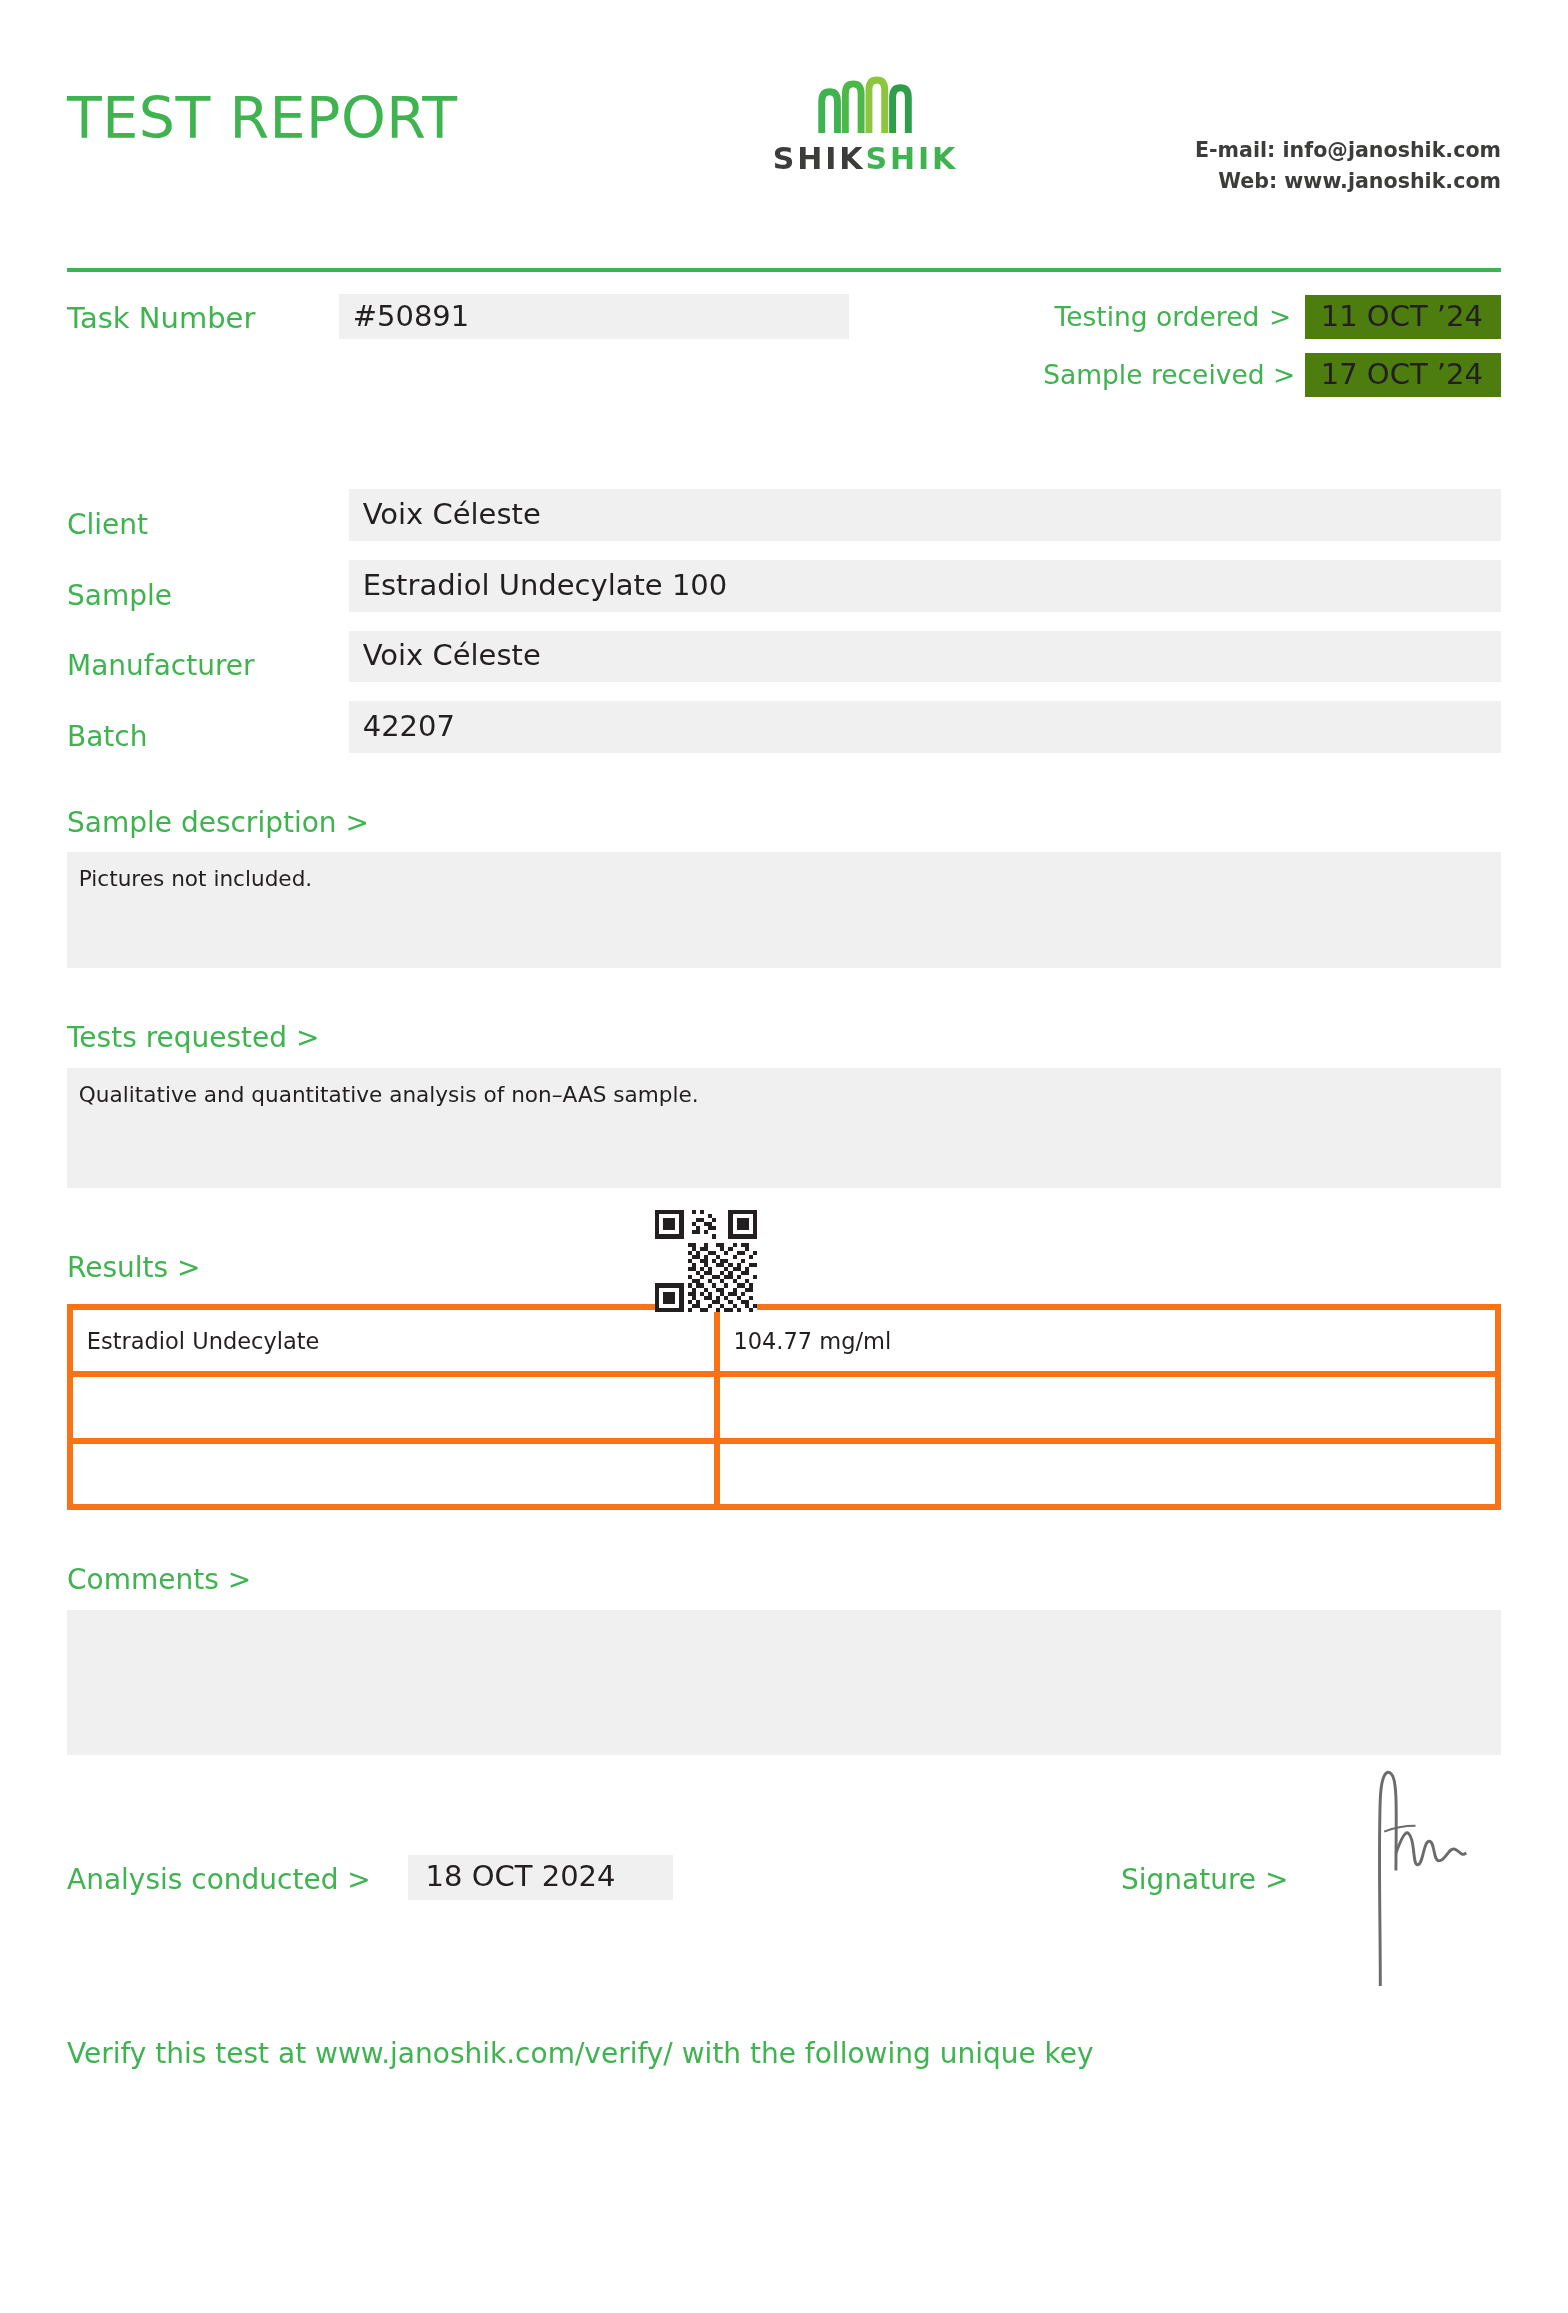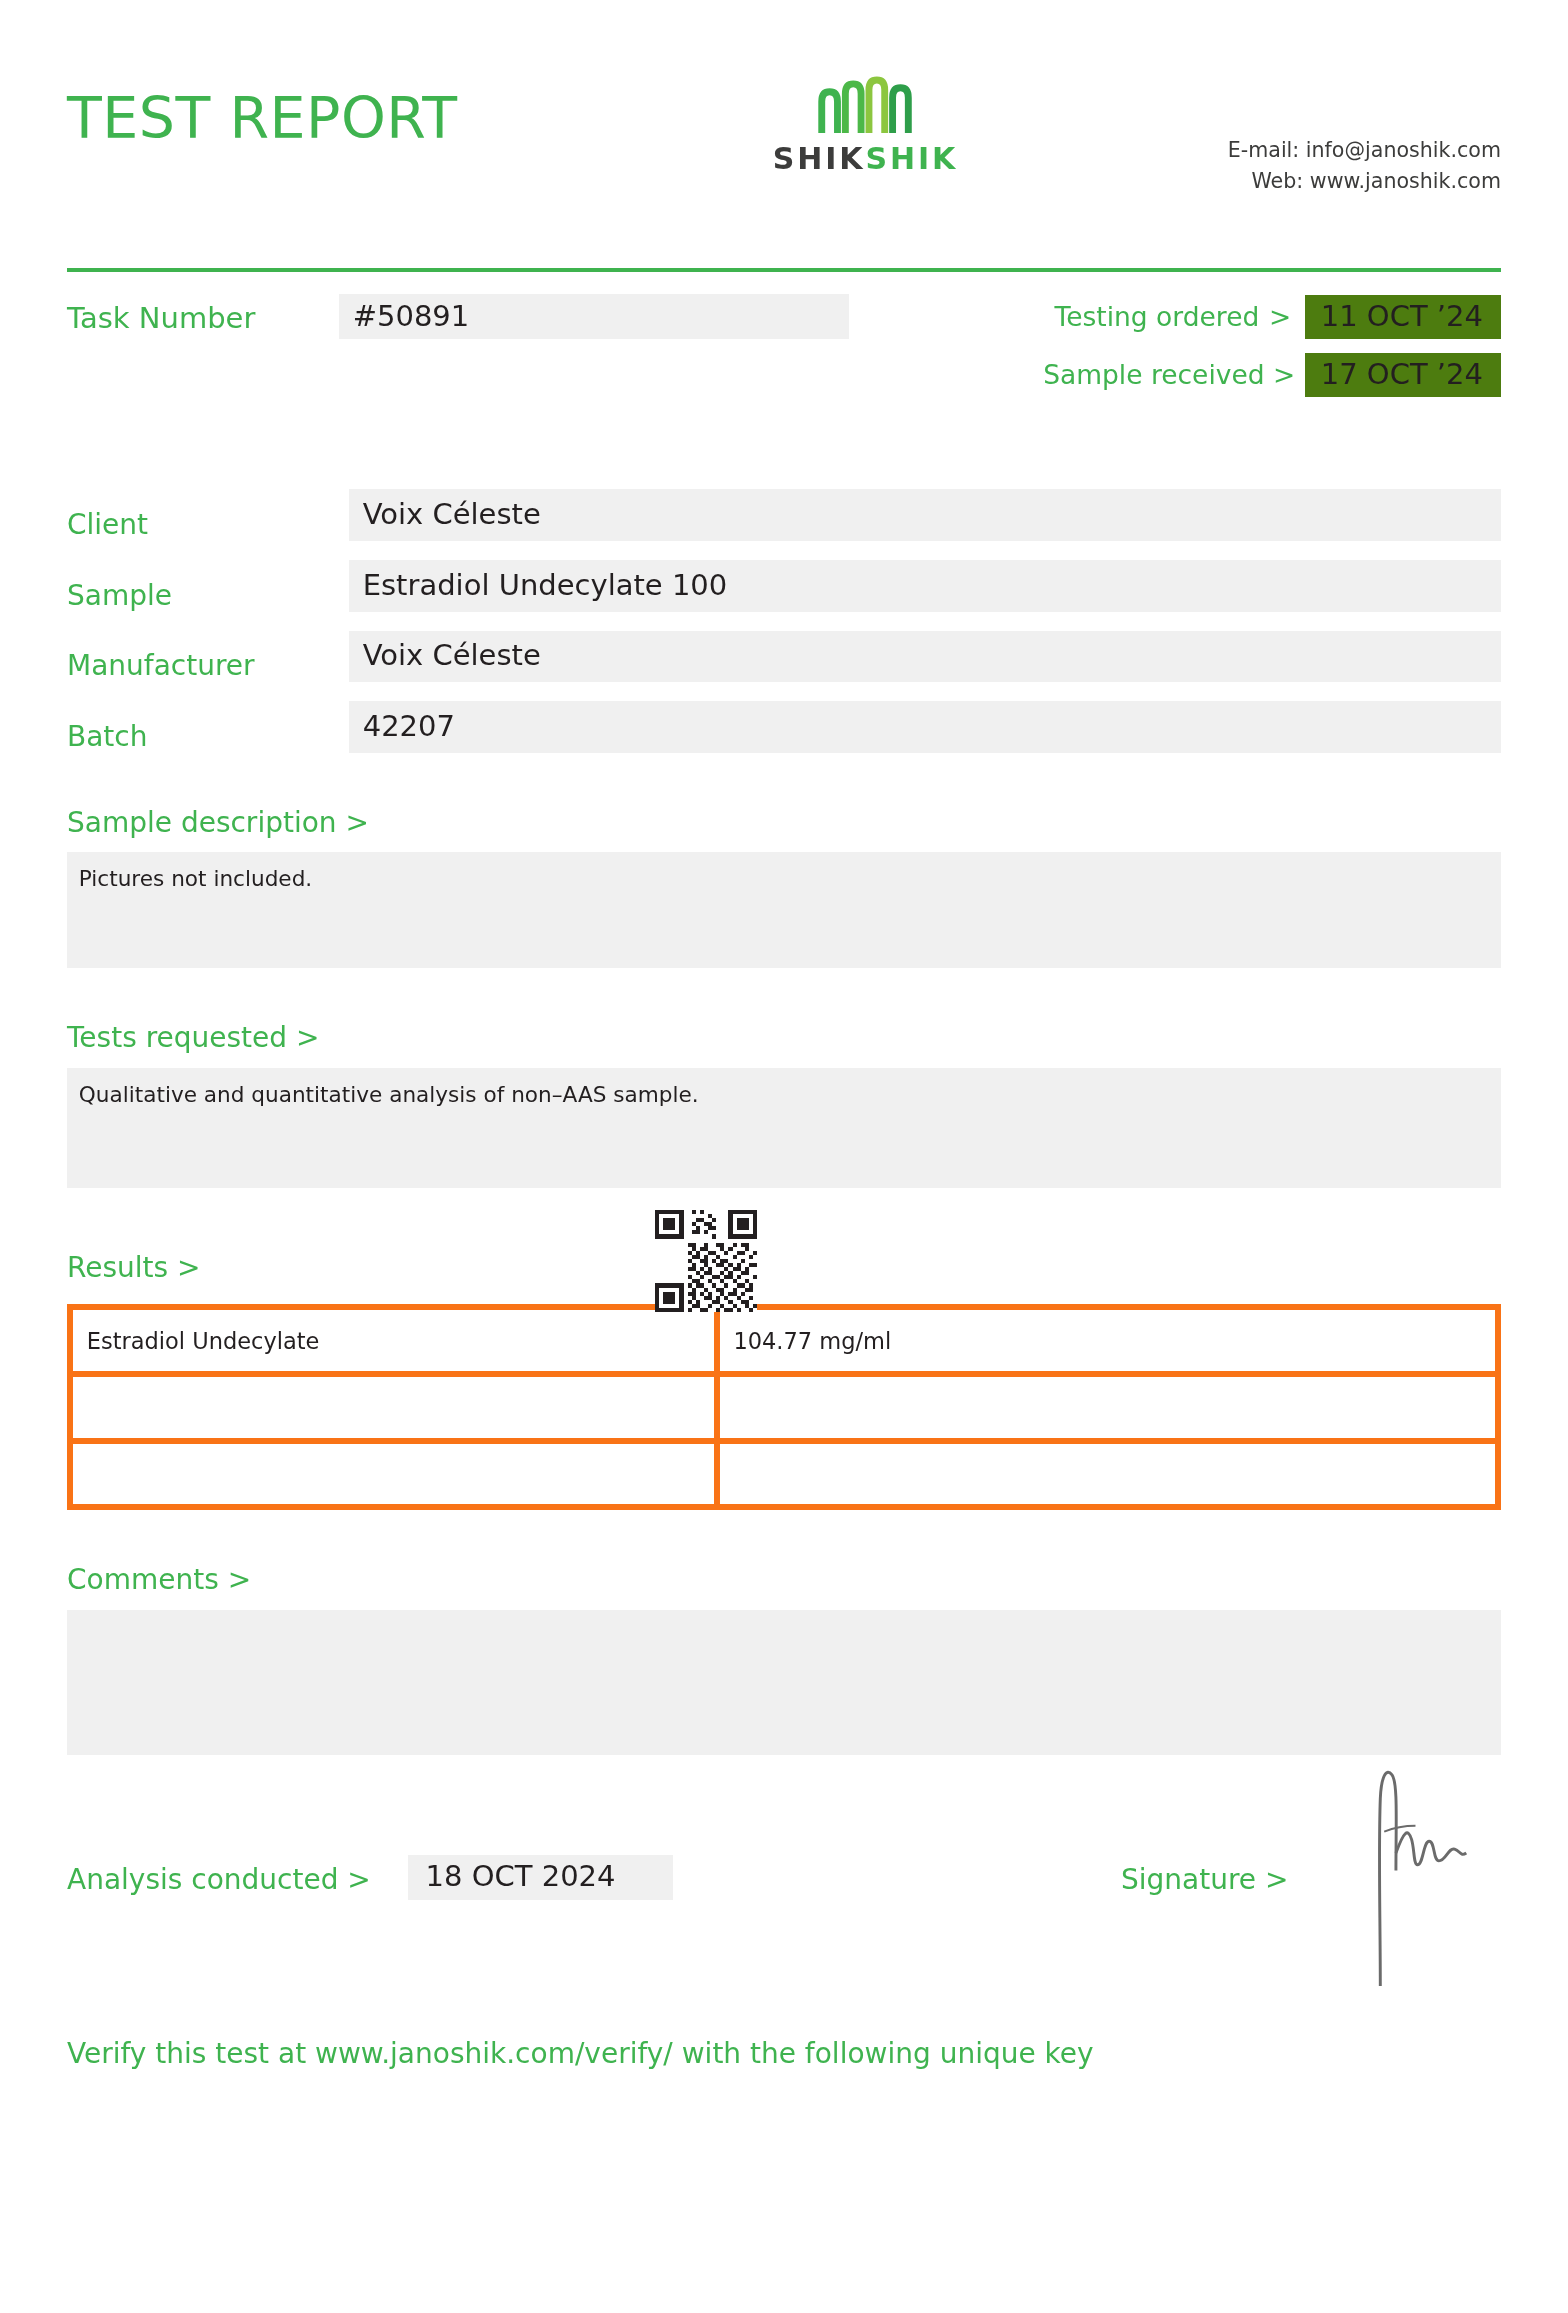--- a/index.html
+++ b/index.html
@@ -59,20 +59,21 @@
   .logo-text .dark { color: #3c3c3b; }
   .logo-text .green { color: #3fb34f; }
   .contact {
     position: absolute;
     right: 0;
     top: 135px;
     text-align: right;
     font-size: 20.6px;
     line-height: 31px;
     color: #3c3c3b;
+    font-weight: bold;
   }
   .rule {
     height: 3.9px;
     background: #3fb34f;
     margin-top: 82px;
   }
   
   .task-row {
     position: relative;
     height: 108px;

